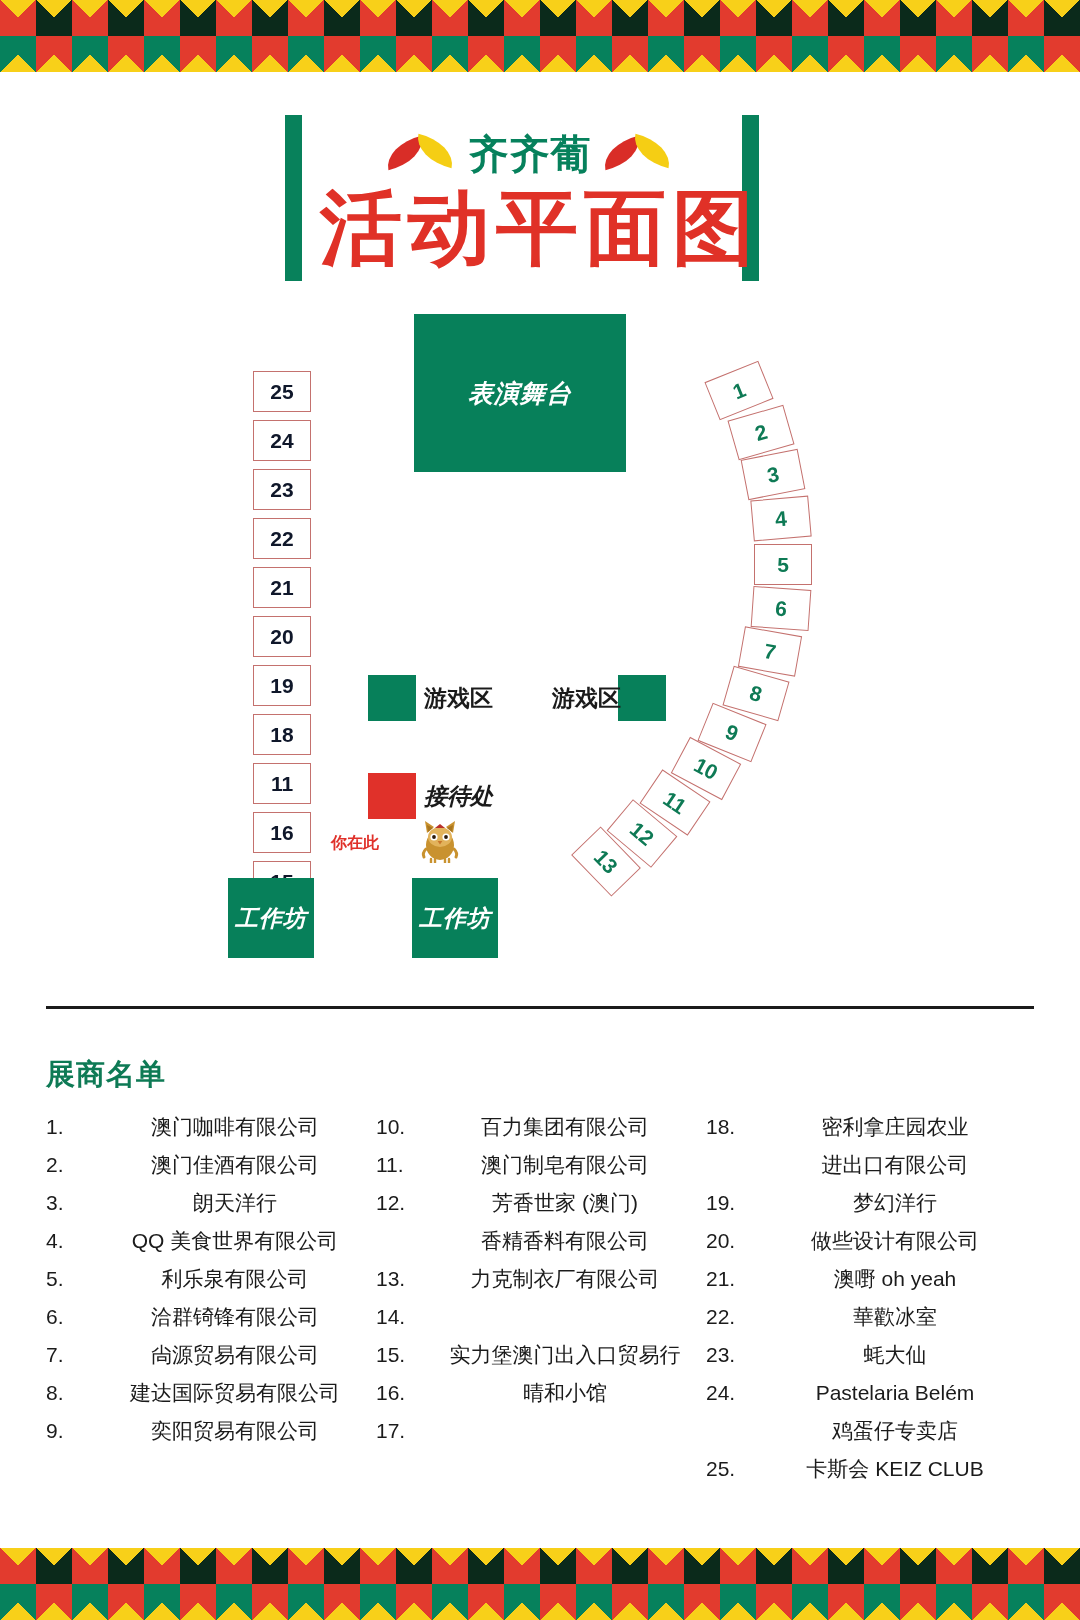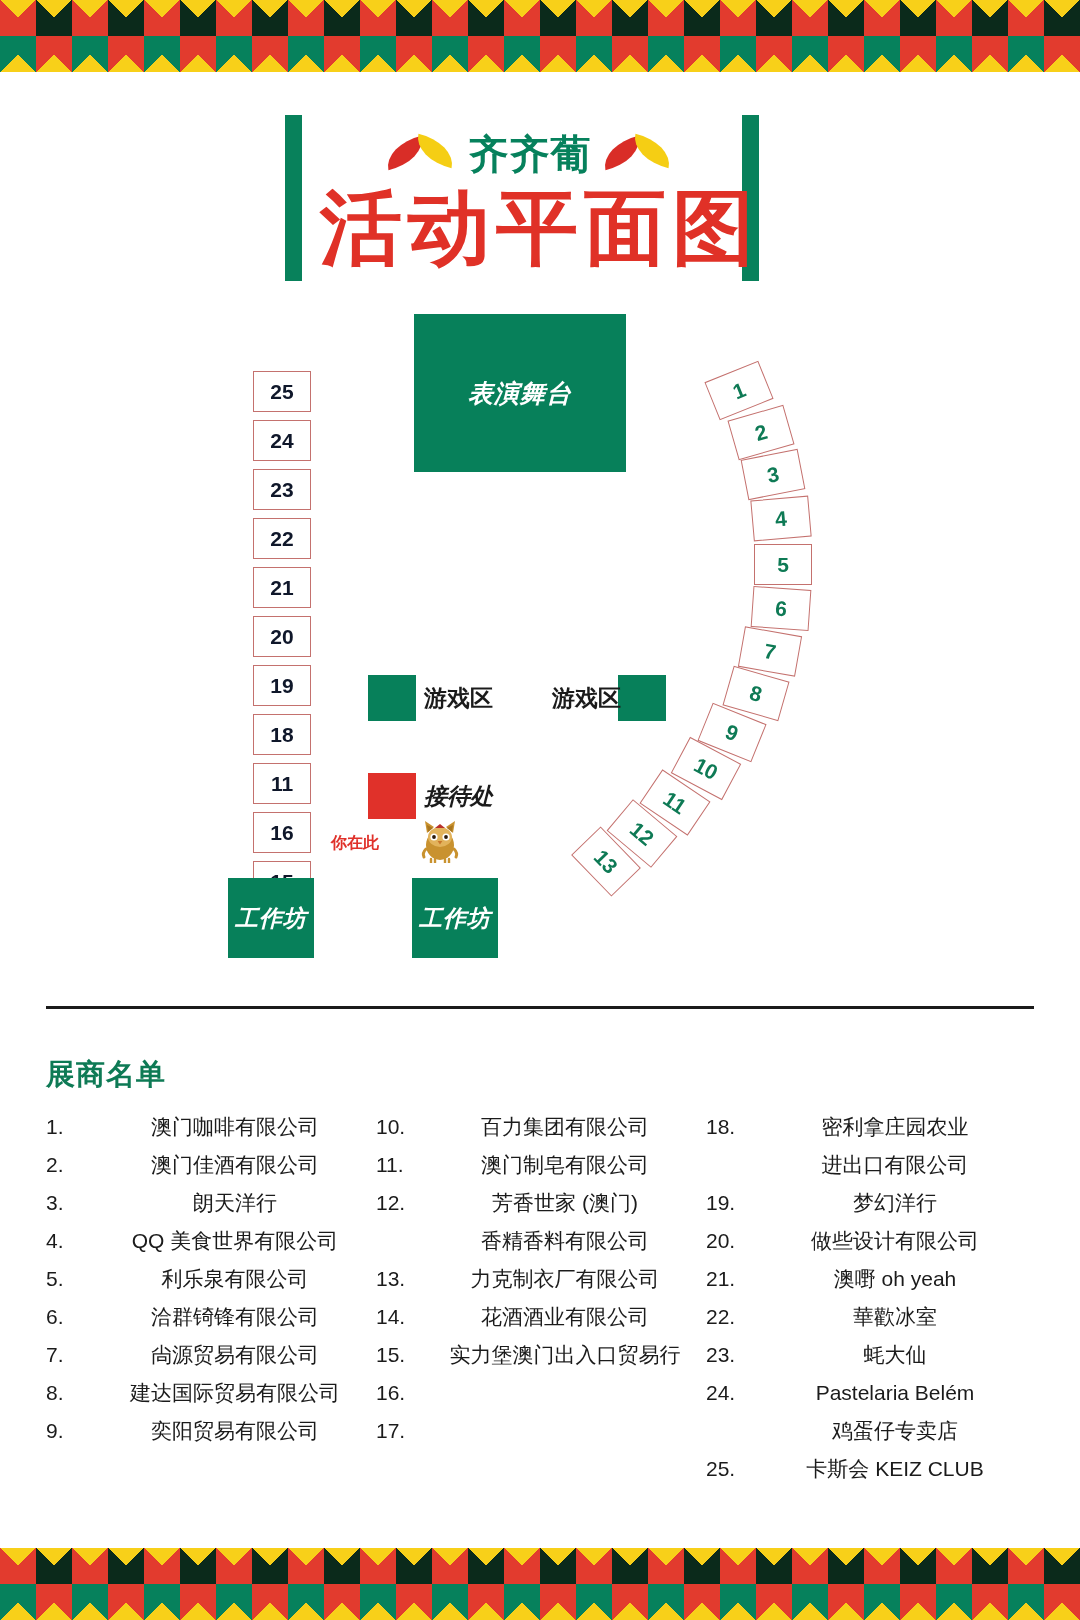--- a/index.html
+++ b/index.html
@@ -516,28 +516,28 @@
           <div class="list-item">
             <span class="list-num">12.</span>
             <span class="list-text">芳香世家 (澳门)<span class="cont">香精香料有限公司</span></span>
           </div>
           <div class="list-item">
             <span class="list-num">13.</span>
             <span class="list-text">力克制衣厂有限公司</span>
           </div>
           <div class="list-item">
             <span class="list-num">14.</span>
-            <span class="list-text">花酒酒业有限公司</span>
           </div>
           <div class="list-item">
             <span class="list-num">15.</span>
             <span class="list-text">实力堡澳门出入口贸易行</span>
           </div>
           <div class="list-item">
             <span class="list-num">16.</span>
+            <span class="list-text">晴和小馆</span>
           </div>
           <div class="list-item">
             <span class="list-num">17.</span>
           </div>
         </div>
         <div class="list-col">
           <div class="list-item">
             <span class="list-num">18.</span>
             <span class="list-text">密利拿庄园农业<span class="cont">进出口有限公司</span></span>
           </div>

